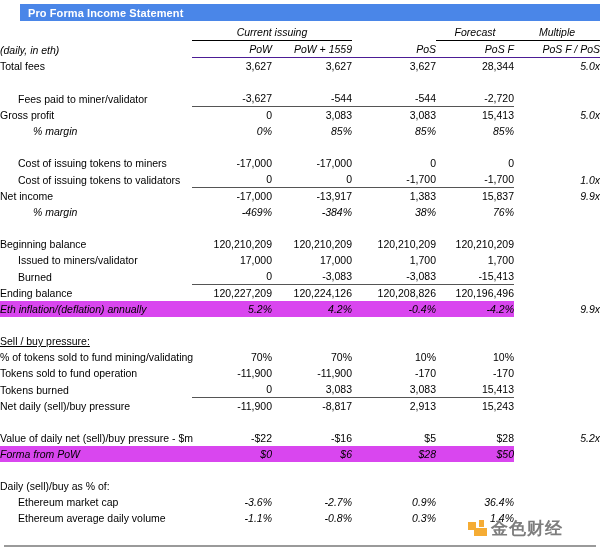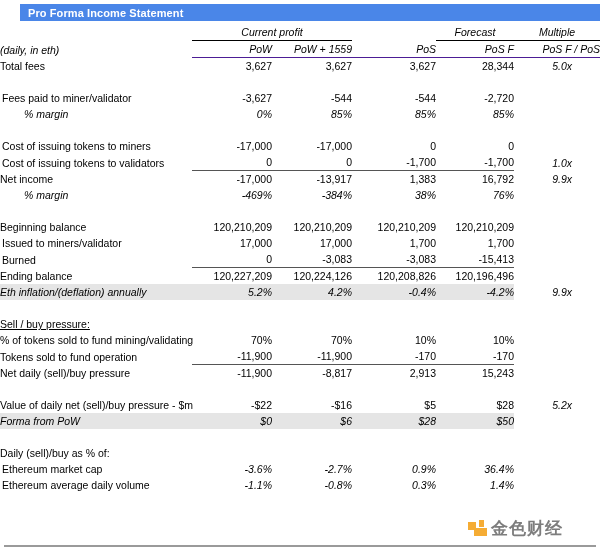--- a/index.html
+++ b/index.html
@@ -65,24 +65,24 @@
     margin: 0;
     height: 16px;
     vertical-align: bottom;
     font-weight: normal;
     font-size: 10.5px;
     line-height: 15px;
     white-space: nowrap;
   }
 
   .lbl      { text-align: left; padding-left: 8px; }
-  .lbl.ind1 { padding-left: 2px; }
-  .lbl.ind2 { padding-left: 24px; margin-top: 42px; }
+  .lbl.ind1 { padding-left: 18px; }
+  .lbl.ind2 { padding-left: 33px; margin-top: 42px; }
   .num      { text-align: right; padding-right: 10px; }
-  .num.mult { padding-right: 28px; }
+  .num.mult { padding-right: 0; }
 
   .ital     { font-style: italic; }
   .bold     { font-weight: bold; }
 
   
   .grouphdr {
     font-style: italic;
     text-align: center;
     border-bottom: 1px solid #000000;
     height: 16px;
@@ -96,21 +96,21 @@
     border-bottom: 1px solid #4c1d95;
     height: 16px;
     vertical-align: bottom;
     padding-bottom: 1px;
   }
 
   
   .rule-top { border-top: 1px solid #555555; }
 
   
-  tr.shaded td { background: #e5e5e5; }
+  tr.shaded td { background: #d946ef; }
   tr.shaded td.nohl { background: transparent; }
 
   .spacer td { height: 10px; }
 
   .sect-head {
     text-decoration: underline;
     text-align: left;
     padding-left: 8px;
   }
 
@@ -171,21 +171,21 @@
         <col class="c-d1">
         <col class="c-d2">
         <col class="c-d3">
         <col class="c-d4">
         <col class="c-mult">
     </colgroup>
     <tbody>
 
       <tr>
         <td class="lbl"></td>
-        <td class="grouphdr" colspan="2">Current profit</td>
+        <td class="grouphdr" colspan="2">Current issuing</td>
         <td></td>
         <td class="grouphdr">Forecast</td>
         <td class="grouphdr">Multiple</td>
       </tr>
 
       <tr>
         <td class="lbl ital">(daily, in eth)</td>
         <td class="colhdr">PoW</td>
         <td class="colhdr">PoW + 1559</td>
         <td class="colhdr">PoS</td>
@@ -208,20 +208,28 @@
 
       <tr>
         <td class="lbl ind1">Fees paid to miner/validator</td>
         <td class="num">-3,627</td>
         <td class="num">-544</td>
         <td class="num">-544</td>
         <td class="num">-2,720</td>
         <td class="num mult ital"></td>
       </tr>
 
+      <tr>
+        <td class="lbl">Gross profit</td>
+        <td class="num rule-top">0</td>
+        <td class="num rule-top">3,083</td>
+        <td class="num rule-top">3,083</td>
+        <td class="num rule-top">15,413</td>
+        <td class="num mult ital">5.0x</td>
+      </tr>
 
       <tr>
         <td class="lbl ind2 ital">% margin</td>
         <td class="num ital">0%</td>
         <td class="num ital">85%</td>
         <td class="num ital">85%</td>
         <td class="num ital">85%</td>
         <td class="num mult ital"></td>
       </tr>
 
@@ -245,21 +253,21 @@
         <td class="num">-1,700</td>
         <td class="num">-1,700</td>
         <td class="num mult ital">1.0x</td>
       </tr>
 
       <tr>
         <td class="lbl">Net income</td>
         <td class="num rule-top">-17,000</td>
         <td class="num rule-top">-13,917</td>
         <td class="num rule-top">1,383</td>
-        <td class="num rule-top">16,792</td>
+        <td class="num rule-top">15,837</td>
         <td class="num mult ital">9.9x</td>
       </tr>
 
       <tr>
         <td class="lbl ind2 ital">% margin</td>
         <td class="num ital">-469%</td>
         <td class="num ital">-384%</td>
         <td class="num ital">38%</td>
         <td class="num ital">76%</td>
         <td class="num mult ital"></td>
@@ -335,20 +343,28 @@
 
       <tr>
         <td class="lbl">Tokens sold to fund operation</td>
         <td class="num">-11,900</td>
         <td class="num">-11,900</td>
         <td class="num">-170</td>
         <td class="num">-170</td>
         <td class="num mult ital"></td>
       </tr>
 
+      <tr>
+        <td class="lbl">Tokens burned</td>
+        <td class="num">0</td>
+        <td class="num">3,083</td>
+        <td class="num">3,083</td>
+        <td class="num">15,413</td>
+        <td class="num mult ital"></td>
+      </tr>
 
       <tr>
         <td class="lbl">Net daily (sell)/buy pressure</td>
         <td class="num rule-top">-11,900</td>
         <td class="num rule-top">-8,817</td>
         <td class="num rule-top">2,913</td>
         <td class="num rule-top">15,243</td>
         <td class="num mult ital"></td>
       </tr>
 

